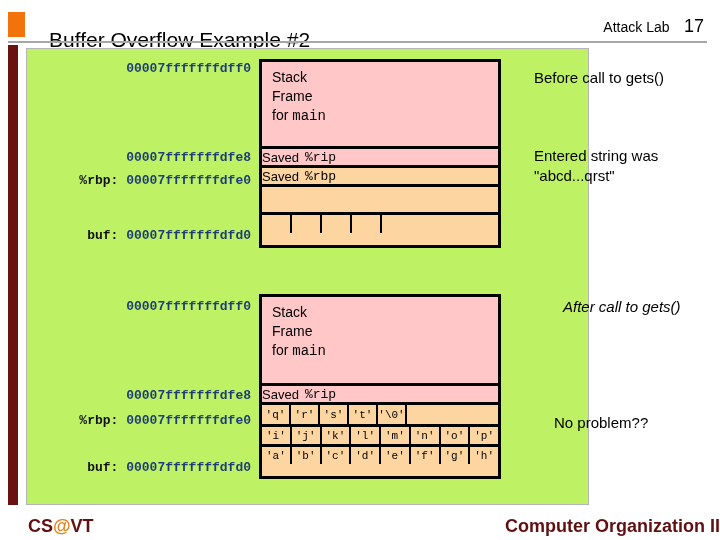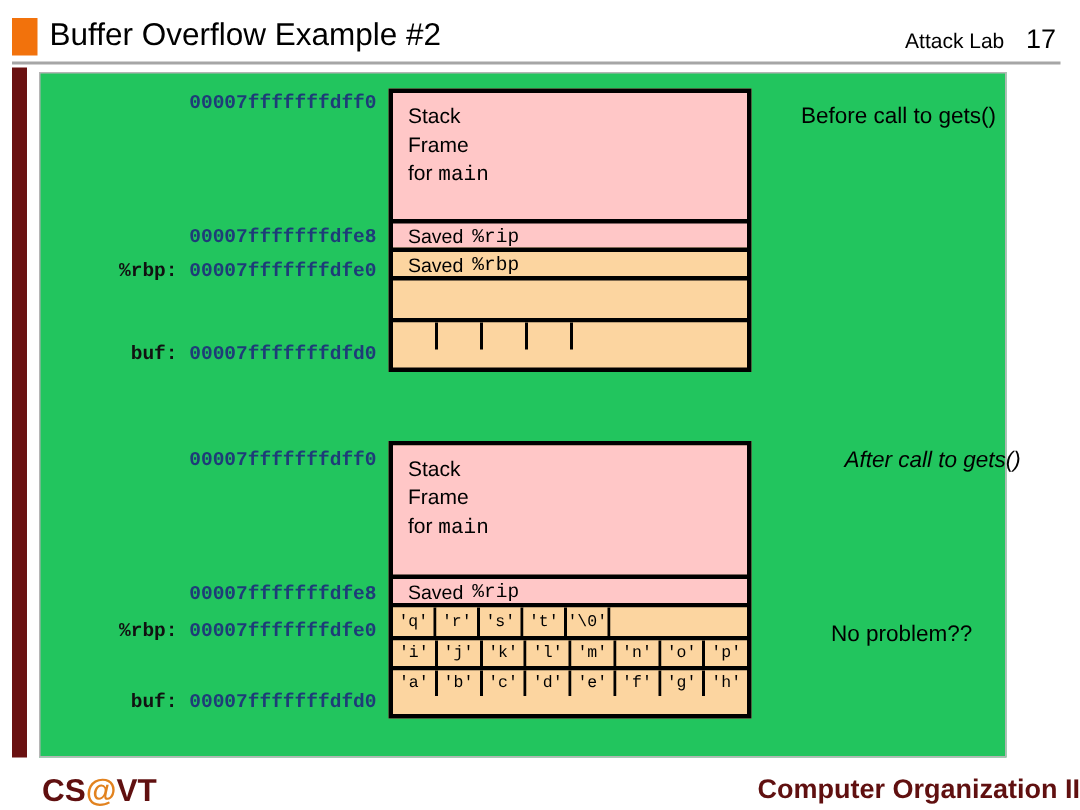--- a/index.html
+++ b/index.html
@@ -2,53 +2,53 @@
 <html><head>
 <meta charset="utf-8">
 <style>
   html,body { margin:0; padding:0; background:#fff; }
   .slide {
     position:relative; width:720px; height:540px; background:#ffffff;
     font-family:"Liberation Sans", sans-serif; overflow:hidden;
   }
   
   .title-bullet { position:absolute; left:8px; top:12px; width:17px; height:25px; background:#f2720c; }
-  .page-title { position:absolute; left:33px; top:12px; margin:0; font-size:21px; font-weight:400; color:#000; white-space:nowrap; }
+  .page-title { position:absolute; left:33px; top:12px; margin:16px; font-size:21px; font-weight:400; color:#000; white-space:nowrap; }
   .header-right { position:absolute; right:16px; top:16px; white-space:nowrap; }
   .header-course { font-size:14px; color:#000; }
   .header-page { font-size:18px; color:#000; margin-left:10px; }
   .title-rule { position:absolute; left:8px; top:41px; width:699px; height:2px; background:#a6a6a6; }
   
   .left-bar { position:absolute; left:8px; top:45px; width:10px; height:460px; background:#6a1111; }
-  .panel { position:absolute; left:26px; top:48px; width:645px; height:457px; background:#22c55e; border:1px solid #b5b5b5; box-sizing:border-box; }
+  .panel { position:absolute; left:26px; top:48px; width:563px; height:457px; background:#bef264; border:1px solid #b5b5b5; box-sizing:border-box; }
   
   .addr-line { position:absolute; width:224px; text-align:right; font-family:"Liberation Mono","DejaVu Sans Mono",monospace; font-weight:700; font-size:13px; color:#1e3c78; white-space:nowrap; }
   .addr-prefix { color:#111111; }
   
   .stackbox { position:absolute; left:232px; width:242px; border:3px solid #000; box-sizing:border-box; background:#fcd5a0; display:flex; flex-direction:column; }
   .srow { box-sizing:border-box; }
   .srow + .srow { border-top:3px solid #000; }
   .row-pink { background:#ffc7c7; }
   .row-tan { background:#fcd5a0; }
   .frame-text { padding:6px 0 11px 10px; font-size:14px; line-height:19px; color:#000; }
   .code { font-family:"Liberation Mono","DejaVu Sans Mono",monospace; }
-  .saved-row { display:flex; align-items:center; padding-left:10px; font-size:13px; color:#000; }
+  .saved-row { display:flex; align-items:center; font-size:13px; color:#000; }
   .saved-row .code { margin-left:6px; font-size:13px; }
   .cellrow { display:flex; }
   .bcell { box-sizing:border-box; border-right:2px solid #000; background:#fcd5a0; display:flex; align-items:center; justify-content:center;
            font-family:"Liberation Mono","DejaVu Sans Mono",monospace; font-size:11px; color:#000; white-space:pre; }
   .bcell:last-child { border-right:none; }
   .cell-eq { flex:1; }
   .cell-sm4 { flex:0 0 30px; }
   .cell-sm5 { flex:0 0 29px; }
   .cell-wide { flex:1; }
   
   .note { position:absolute; font-size:15px; color:#000; line-height:20px; white-space:nowrap; }
   
-  .footer-brand { position:absolute; left:28px; top:516px; font-size:21px; font-weight:700; color:#601010; }
+  .footer-brand { position:absolute; left:28px; top:516px; font-size:18px; font-weight:700; color:#601010; }
   .footer-brand .at { color:#e2821e; }
   .footer-center { position:absolute; left:0; top:516px; width:720px; text-align:right; font-size:18px; font-weight:700; color:#601010; }
   .footer-copy { position:absolute; right:10px; top:519px; font-size:12px; font-weight:700; color:#601010; }
 </style>
 </head>
 <body>
 
 <div class="slide">
 
   <div class="title-bullet"></div>
@@ -86,20 +86,24 @@
       <div class="srow row-tan cellrow" style="height:21px;">
         <span class="bcell cell-sm4"></span>
         <span class="bcell cell-sm4"></span>
         <span class="bcell cell-sm4"></span>
         <span class="bcell cell-sm4"></span>
         <span class="bcell cell-wide"></span>
       </div>
     </div>
 
     <div class="note" style="left:507px; top:19px;">Before call to gets()</div>
+    <div class="note" style="left:507px; top:97px;">
+      <div>Entered string was</div>
+      <div>"abcd...qrst"</div>
+    </div>
 
     <div class="addr-line" style="top:250px;"><span>00007fffffffdff0</span></div>
     <div class="addr-line" style="top:339px;"><span>00007fffffffdfe8</span></div>
     <div class="addr-line" style="top:364px;"><span class="addr-prefix">%rbp:</span> <span>00007fffffffdfe0</span></div>
     <div class="addr-line" style="top:411px;"><span class="addr-prefix">buf:</span> <span>00007fffffffdfd0</span></div>
 
     <div class="stackbox" style="top:245px; height:185px;">
       <div class="srow row-pink frame-text" style="height:86px;">
         <div>Stack</div>
         <div>Frame</div>

